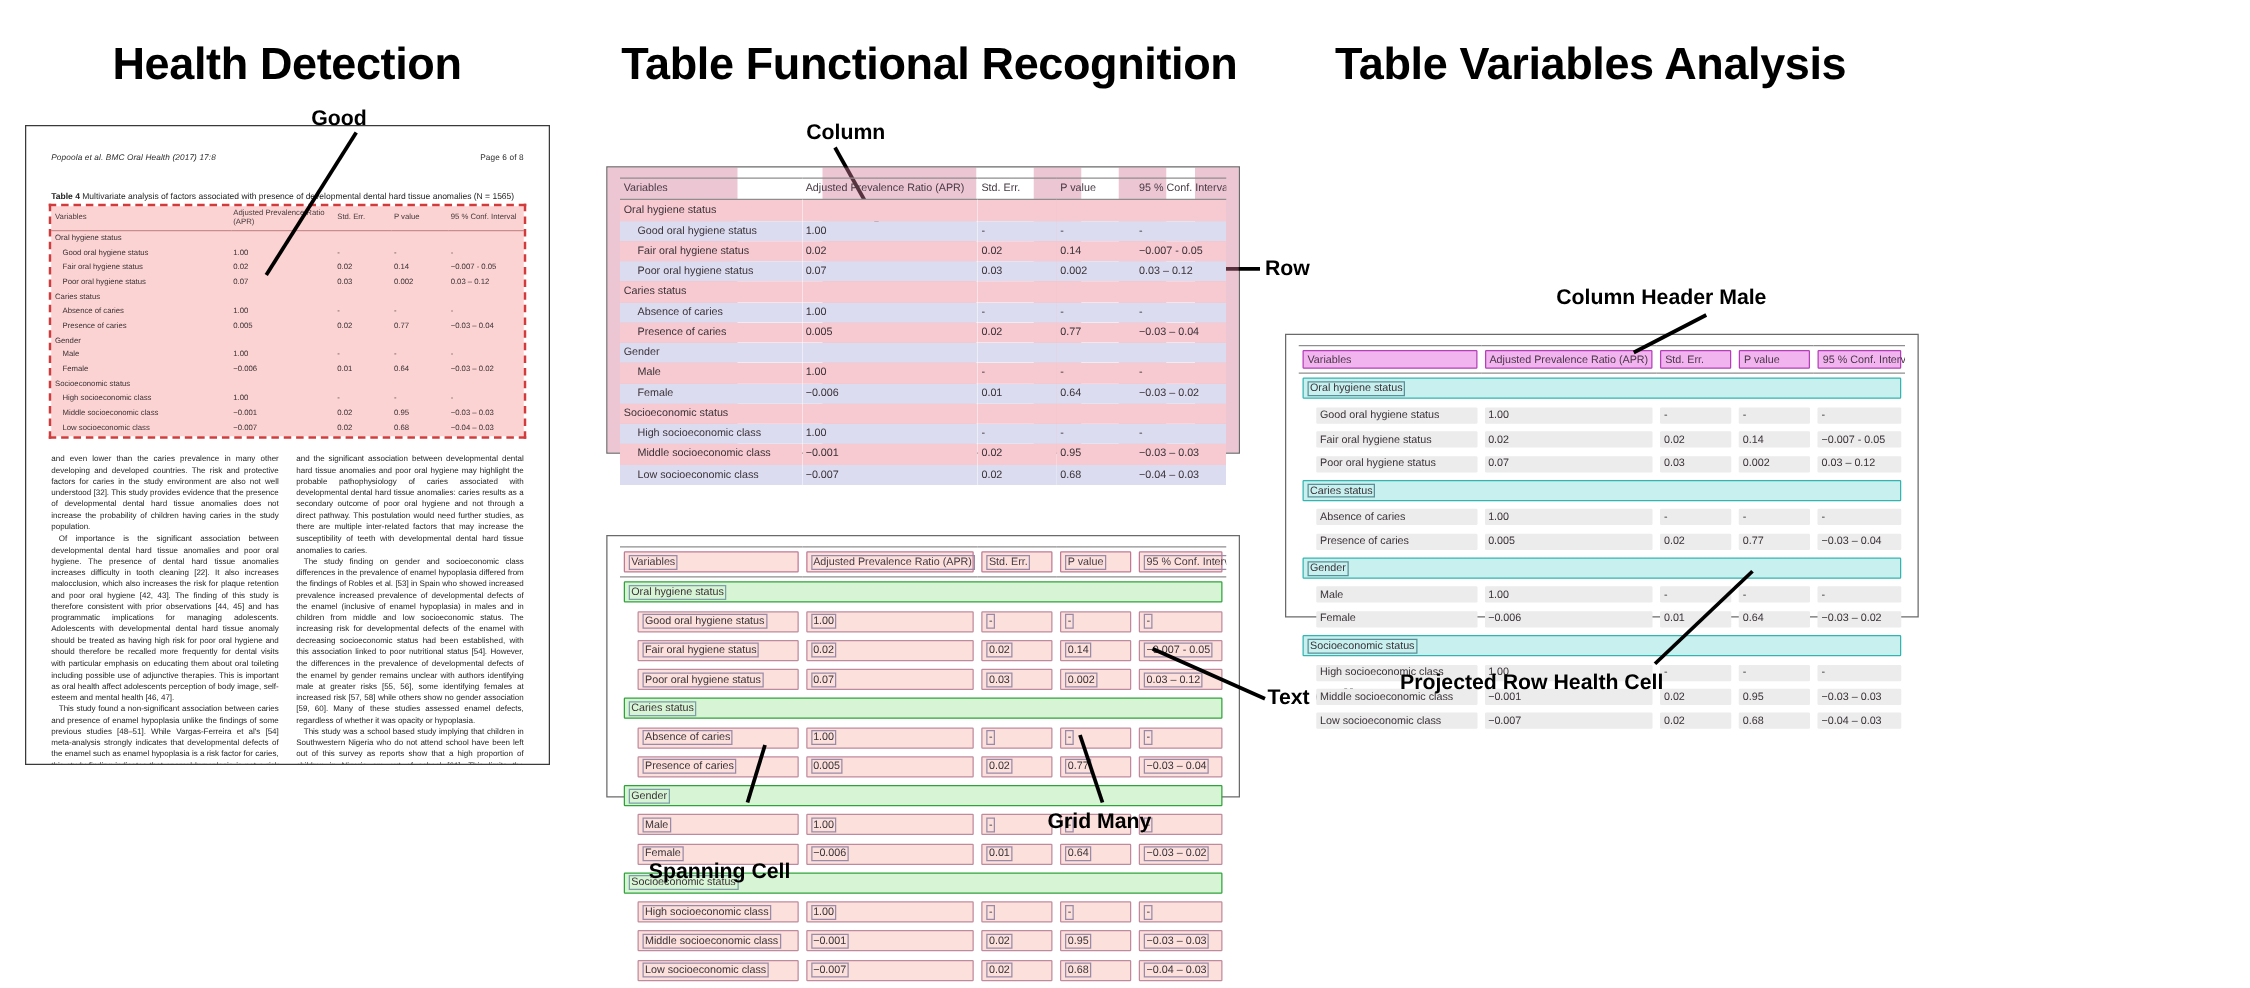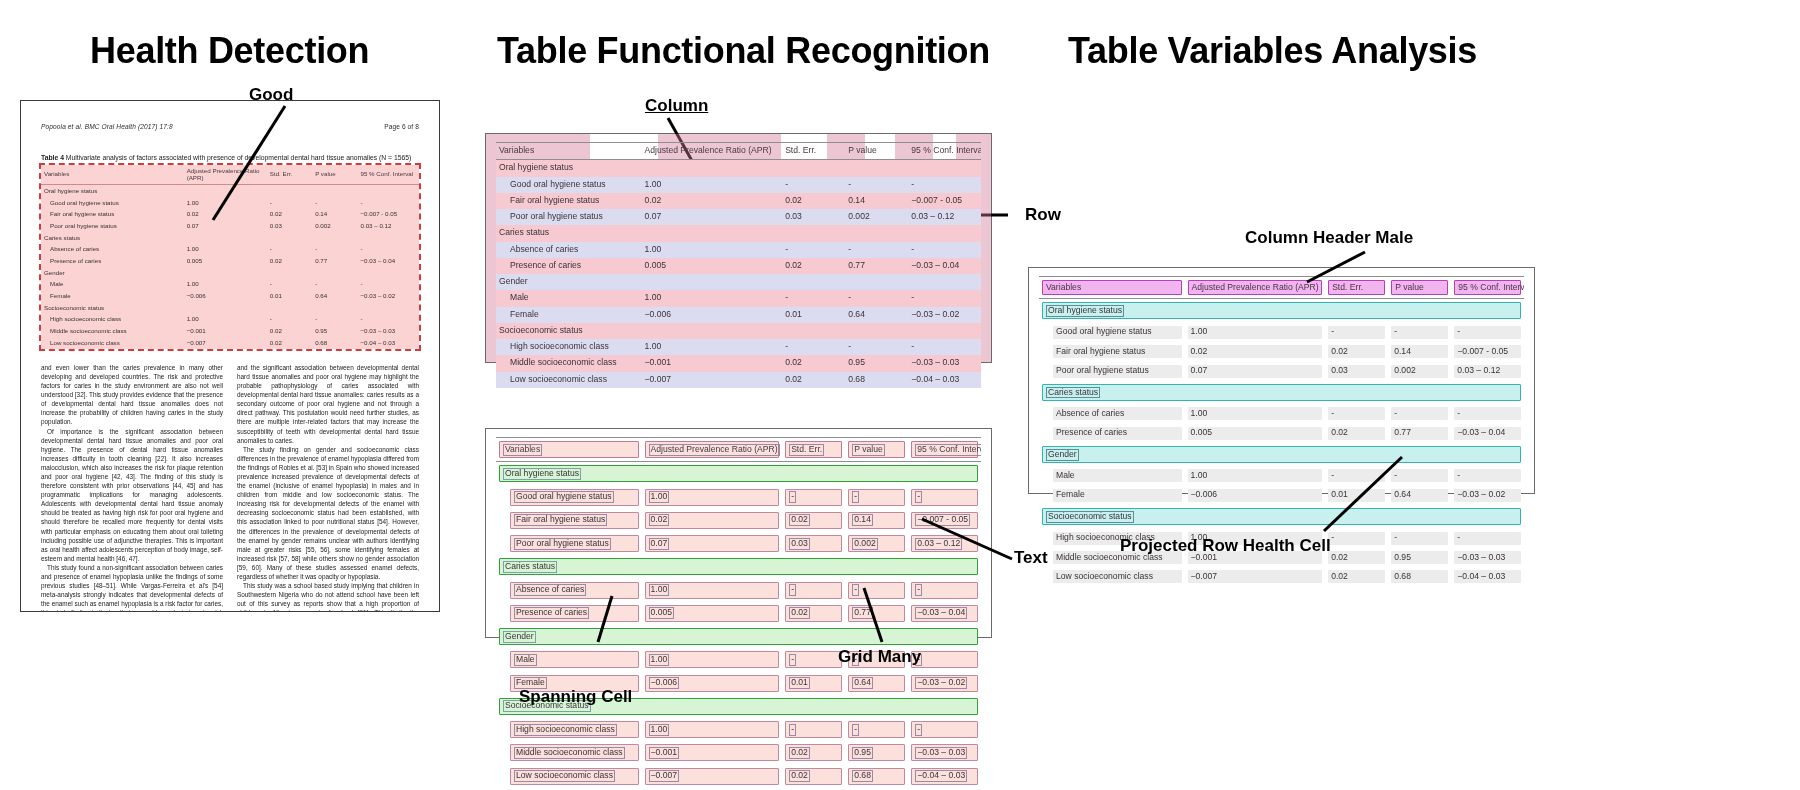--- a/index.html
+++ b/index.html
@@ -201,22 +201,22 @@
   }
   .greycell{
     display:block;
     background:#ececec;
     padding:1.6px 3px;
     border-radius:1px;
   }
 
   
   #lbl-table      { left:249px; top:85px; }
-  #lbl-column     { left:645px; top:96px;text-decoration:underline; }
-  #lbl-row        { left:1012px; top:205px;margin-left:13px; }
+  #lbl-column     { left:645px; top:96px; }
+  #lbl-row        { left:1012px; top:205px; }
   #lbl-text-cell  { left:1014px; top:548px; }
   #lbl-spanning   { left:519px; top:647px;margin-top:40px; }
   #lbl-grid-cell  { left:838px; top:647px; }
   #lbl-colhdr     { left:1245px; top:228px; }
   #lbl-projhdr    { left:1120px; top:536px; }
 </style>
 </head>
 <body>
 
 <div class="panel-title" id="title-detection">Health Detection</div>

